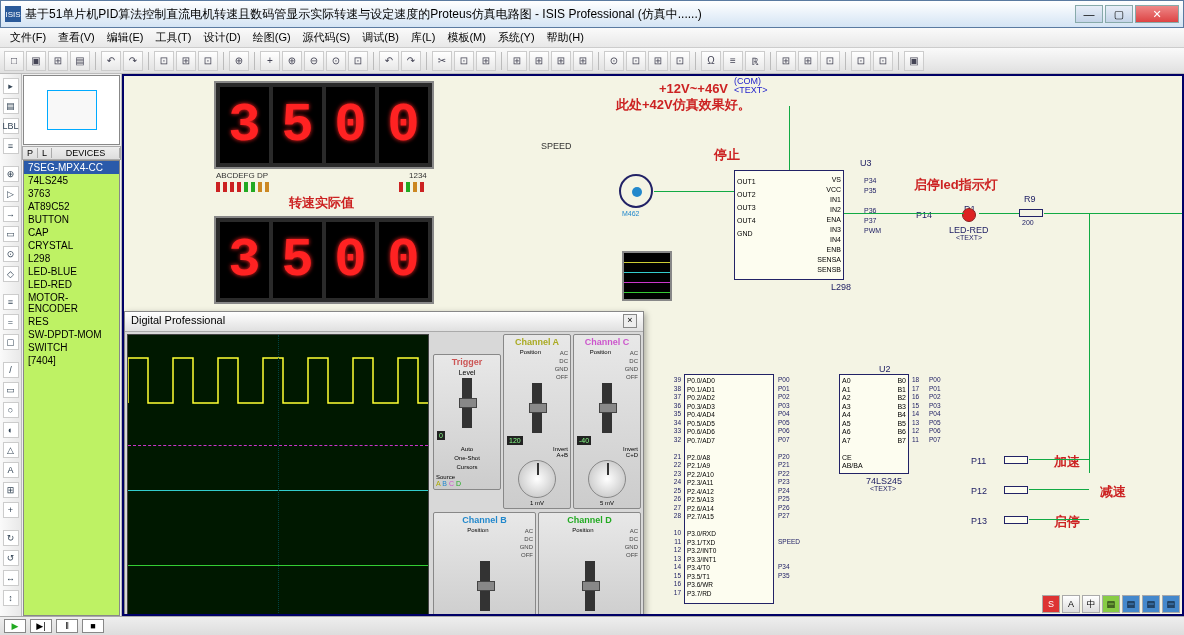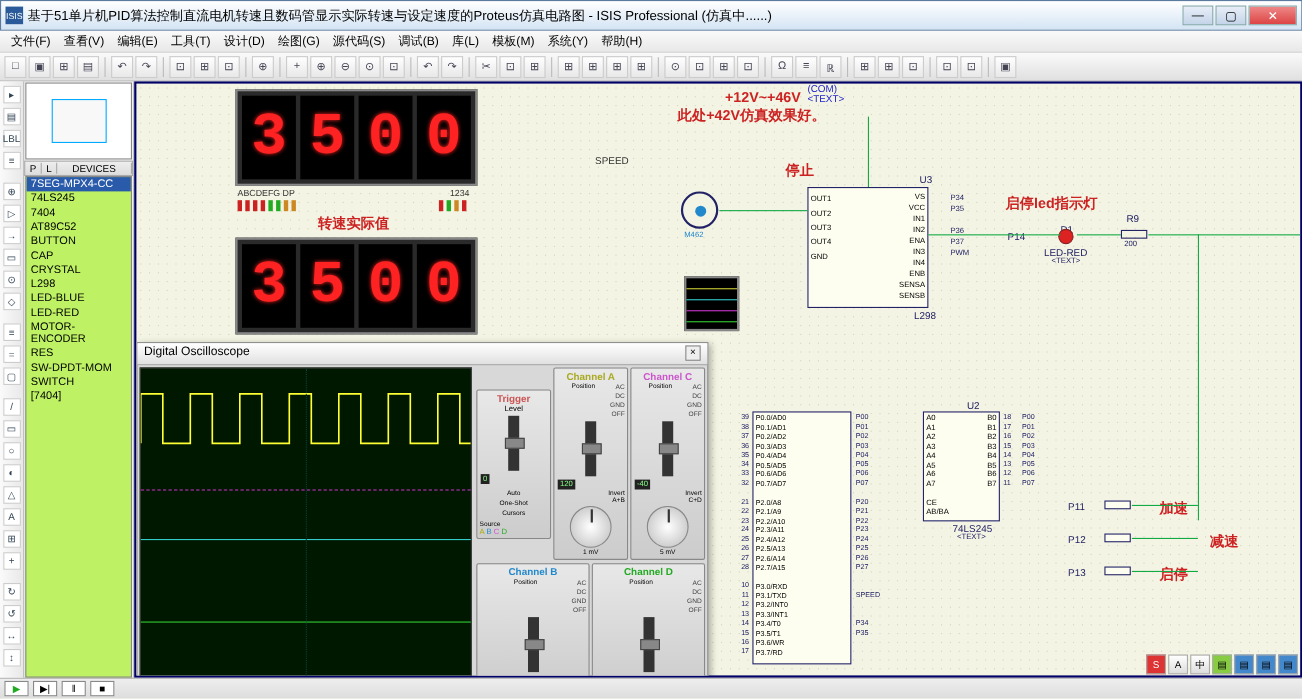--- a/index.html
+++ b/index.html
@@ -234,21 +234,21 @@
       <div class="ov-thumb"></div>
     </div>
     <div class="devheader">
       <span>P</span>
       <span>L</span>
       <span style="flex:1;text-align:center">DEVICES</span>
     </div>
     <div class="devlist" id="devlist">
         <div class="dev sel">7SEG-MPX4-CC</div>
         <div class="dev">74LS245</div>
-        <div class="dev">7404</div>
+        <div class="dev">3763</div>
         <div class="dev">AT89C52</div>
         <div class="dev">BUTTON</div>
         <div class="dev">CAP</div>
         <div class="dev">CRYSTAL</div>
         <div class="dev">L298</div>
         <div class="dev">LED-BLUE</div>
         <div class="dev">LED-RED</div>
         <div class="dev">MOTOR-ENCODER</div>
         <div class="dev">RES</div>
         <div class="dev">SW-DPDT-MOM</div>
@@ -295,21 +295,21 @@
     <div class="clabel red" style="left:535px;top:5px">+12V~+46V</div>
     <div class="clabel sm" style="left:610px;top:0px">(COM)</div>
     <div class="clabel sm" style="left:610px;top:9px">&lt;TEXT&gt;</div>
     <div class="clabel red" style="left:492px;top:20px">此处+42V仿真效果好。</div>
     <div class="clabel red" style="left:590px;top:70px">停止</div>
     <div class="clabel sm" style="left:417px;top:65px;color:#333">SPEED</div>
 
     <div class="motor" style="left:495px;top:98px"></div>
     <div class="clabel sm" style="left:498px;top:134px;color:#28c;font-size:7px">M462</div>
 
-    <div class="clabel sm" style="left:712px;top:82px;color:#226">U3</div>
+    <div class="clabel sm" style="left:736px;top:82px;color:#226">U3</div>
     <div class="chip" style="left:610px;top:94px;width:110px;height:110px">
       <div id="u3-left" style="position:absolute;left:2px;top:4px;font-size:7px;line-height:13px">
           <div>OUT1</div>
           <div>OUT2</div>
           <div>OUT3</div>
           <div>OUT4</div>
           <div>GND</div>
         </div>
       <div id="u3-right" style="position:absolute;right:2px;top:4px;font-size:7px;line-height:10px;text-align:right">
           <div>VS</div>
@@ -505,21 +505,21 @@
     <div class="wire h" style="left:720px;top:137px;width:120px"></div>
     <div class="wire h" style="left:855px;top:137px;width:40px"></div>
     <div class="wire h" style="left:920px;top:137px;width:140px"></div>
     <div class="wire v" style="left:965px;top:137px;height:260px"></div>
     <div class="wire h" style="left:905px;top:383px;width:60px"></div>
     <div class="wire h" style="left:905px;top:413px;width:60px"></div>
     <div class="wire h" style="left:905px;top:443px;width:60px"></div>
 
     <div class="scope">
       <div class="scope-title">
-        <span>Digital Oscilloscope</span>
+        <span>Digital Professional</span>
         <span class="scope-close">×</span>
       </div>
       <div class="scope-body">
         <div class="scope-screen">
           <div class="wave-y">
             <svg viewBox="0 0 300 60">
                 <path d="M0,50 L0,5 L20,5 L20,50 L45,50 L45,5 L65,5 L65,50 L90,50 L90,5 L110,5 L110,50 L135,50 L135,5 L155,5 L155,50 L180,50 L180,5 L200,5 L200,50 L225,50 L225,5 L245,5 L245,50 L270,50 L270,5 L290,5 L290,50 L300,50" stroke="#ff3" stroke-width="1.5" fill="none"></path>
               </svg>
           </div>
           <div style="position:absolute;left:0;right:0;top:110px;border-top:1px dashed #c3c"></div>

